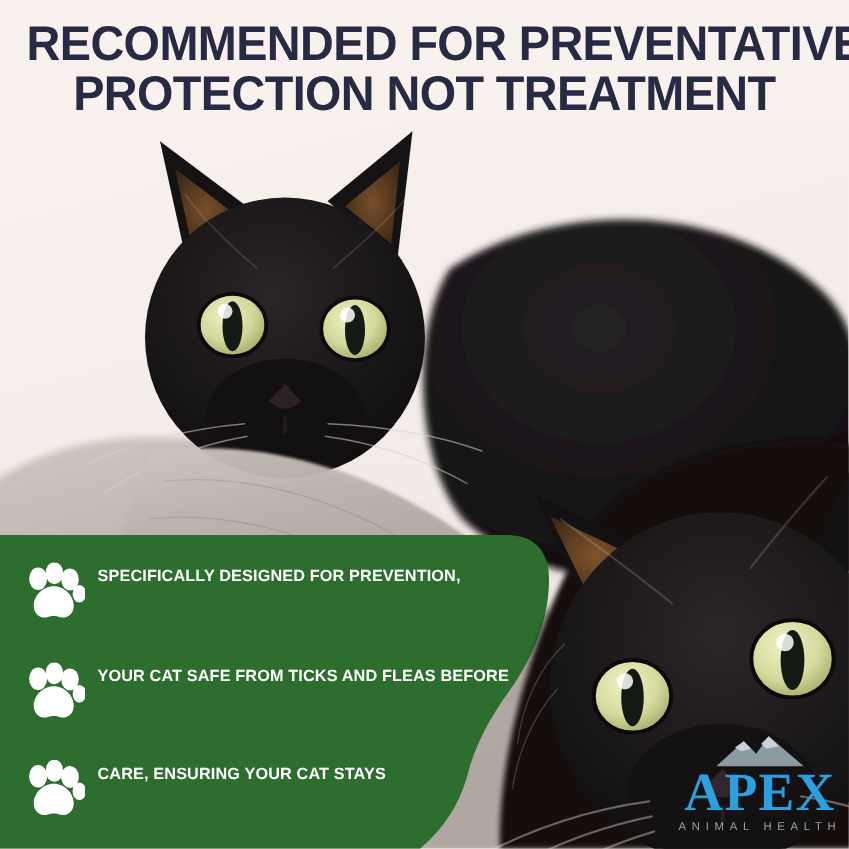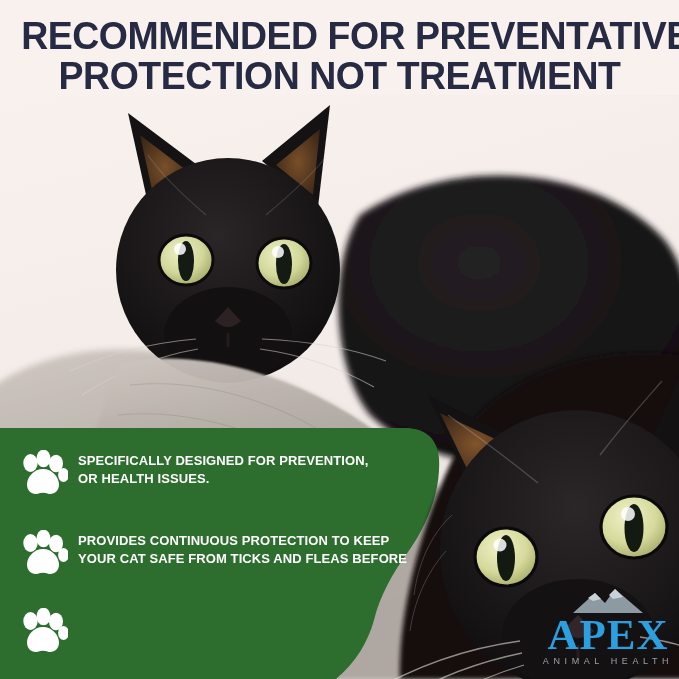--- a/index.html
+++ b/index.html
@@ -266,55 +266,54 @@
             <ellipse cx="25.5" cy="8.5" rx="7" ry="8.8" fill="#fff"></ellipse>
             <ellipse cx="38" cy="13.5" rx="7" ry="8.8" fill="#fff"></ellipse>
             <ellipse cx="45.5" cy="25" rx="5.4" ry="7" fill="#fff"></ellipse>
             <path d="M 25 19 C 34 19, 41 27, 41 34.5 C 41 41.5, 35 45.5, 29.5 43.5
                      C 27 42.5, 23 42.5, 20.5 43.5 C 15 45.5, 9 41.5, 9 34.5
                      C 9 27, 16 19, 25 19 Z" fill="#fff"></path>
           </svg>
         </span>
         <span class="btext">
           <span class="bl">SPECIFICALLY DESIGNED FOR PREVENTION,</span>
-          <span class="bl">OR HEALTH ISSUES.</span>
         </span>
       </div>
 
       <div class="bullet b2">
         <span class="paw">
           <svg viewBox="0 0 50 48" aria-hidden="true">
             <ellipse cx="12.5" cy="13" rx="7.2" ry="9" fill="#fff"></ellipse>
             <ellipse cx="25.5" cy="8.5" rx="7" ry="8.8" fill="#fff"></ellipse>
             <ellipse cx="38" cy="13.5" rx="7" ry="8.8" fill="#fff"></ellipse>
             <ellipse cx="45.5" cy="25" rx="5.4" ry="7" fill="#fff"></ellipse>
             <path d="M 25 19 C 34 19, 41 27, 41 34.5 C 41 41.5, 35 45.5, 29.5 43.5
                      C 27 42.5, 23 42.5, 20.5 43.5 C 15 45.5, 9 41.5, 9 34.5
                      C 9 27, 16 19, 25 19 Z" fill="#fff"></path>
           </svg>
         </span>
         <span class="btext">
-          <span class="bl">PROVIDES CONTINUOUS PROTECTION TO KEEP</span>
           <span class="bl">YOUR CAT SAFE FROM TICKS AND FLEAS BEFORE</span>
         </span>
       </div>
 
       <div class="bullet b3">
         <span class="paw">
           <svg viewBox="0 0 50 48" aria-hidden="true">
             <ellipse cx="12.5" cy="13" rx="7.2" ry="9" fill="#fff"></ellipse>
             <ellipse cx="25.5" cy="8.5" rx="7" ry="8.8" fill="#fff"></ellipse>
             <ellipse cx="38" cy="13.5" rx="7" ry="8.8" fill="#fff"></ellipse>
             <ellipse cx="45.5" cy="25" rx="5.4" ry="7" fill="#fff"></ellipse>
             <path d="M 25 19 C 34 19, 41 27, 41 34.5 C 41 41.5, 35 45.5, 29.5 43.5
                      C 27 42.5, 23 42.5, 20.5 43.5 C 15 45.5, 9 41.5, 9 34.5
                      C 9 27, 16 19, 25 19 Z" fill="#fff"></path>
           </svg>
         </span>
         <span class="btext">
+          <span class="bl">CARE, ENSURING YOUR CAT STAYS</span>
         </span>
       </div>
 
     </div>
   </div>
 
   <div class="fgcat">
     <svg viewBox="0 0 679 584" preserveAspectRatio="none" aria-hidden="true">
       <defs>
         <radialGradient id="fgHead" cx="0.5" cy="0.35" r="0.8">

